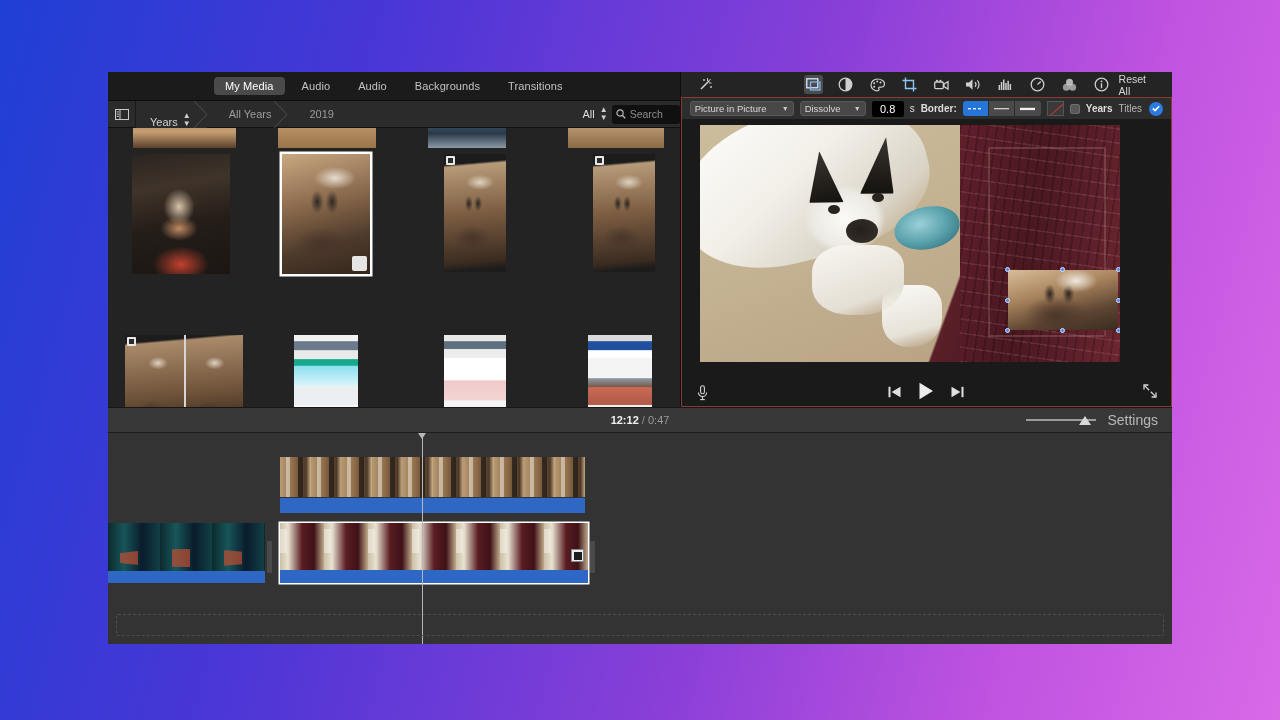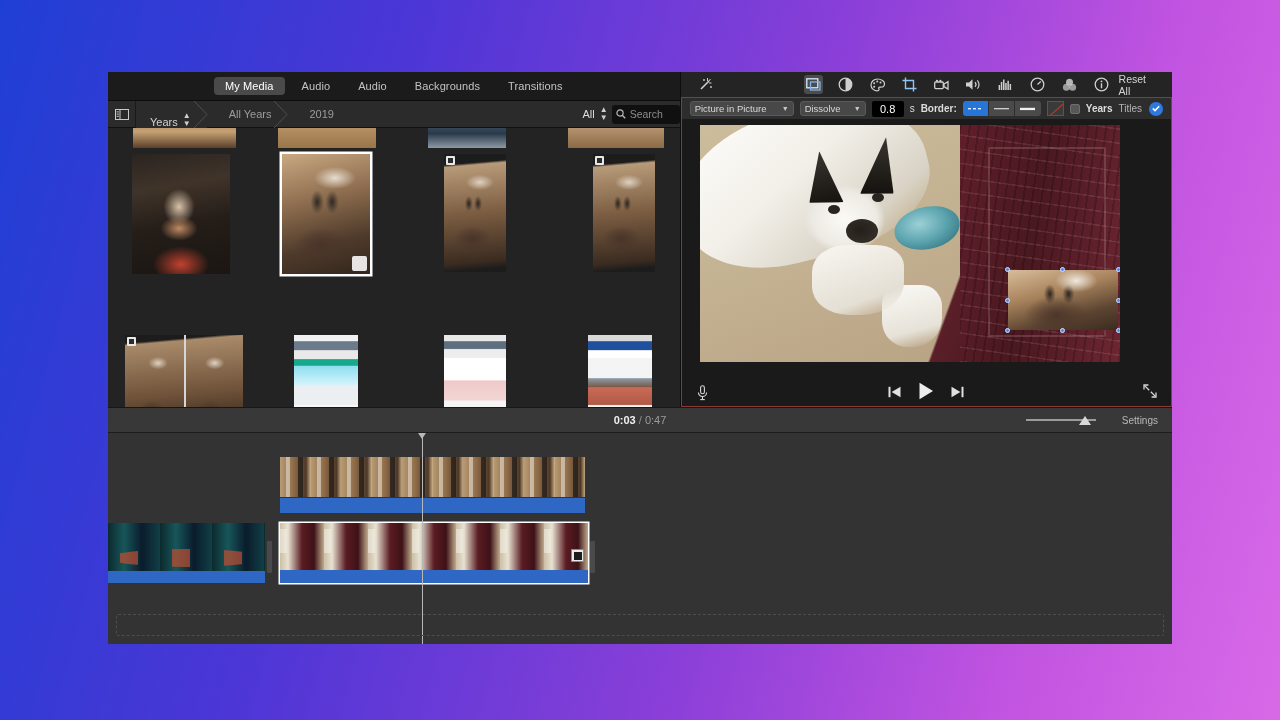--- a/index.html
+++ b/index.html
@@ -210,21 +210,21 @@
     position: absolute; right: 76px; width: 70px; height: 14px;
     display: flex; align-items: center;
   }
   #zoom-slider .track { width: 100%; height: 1.5px; background: #9b9b9b; }
   #zoom-slider .knob {
     position: absolute; left: 53px; width: 0; height: 0;
     border-left: 6px solid transparent; border-right: 6px solid transparent;
     border-bottom: 9px solid #d8d8d8;
   }
   #settings-btn {
-    position: absolute; right: 14px; font-size: 10px; color: #b8b8b8;
+    position: absolute; right: 14px; font-size: 14px; color: #b8b8b8;
   }
 
   
   #timeline {
     flex: 1; background: #333333; position: relative; overflow: hidden;
   }
   .clip { position: absolute; overflow: hidden; }
   .filmstrip { position: absolute; left: 0; top: 0; right: 0; }
   .audio-bar { position: absolute; left: 0; right: 0; bottom: 0; background: #2f68c4; }
   .clip.selected-clip { box-shadow: 0 0 0 1.5px #ffffff; }
@@ -636,21 +636,21 @@
             <line x1="1.6" y1="1.6" x2="6.2" y2="6.2" stroke="#d6d6d6" stroke-width="1.3"></line>
             <line x1="12.4" y1="12.4" x2="7.8" y2="7.8" stroke="#d6d6d6" stroke-width="1.3"></line>
           </svg>
         </div>
       </div>
     </div>
   </div>
 
   <div id="divider-bar">
     <div id="timecode">
-      <span class="cur">0:03</span>
+      <span class="cur">12:12</span>
       <span class="sep">/</span>
       <span class="tot">0:47</span>
     </div>
     <div id="zoom-slider">
       <div class="track"></div>
       <div class="knob"></div>
     </div>
     <div id="settings-btn">Settings</div>
   </div>
 

